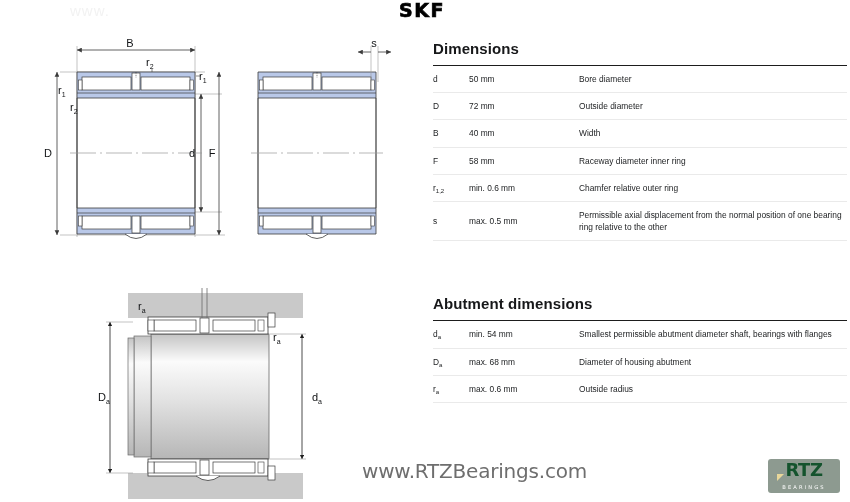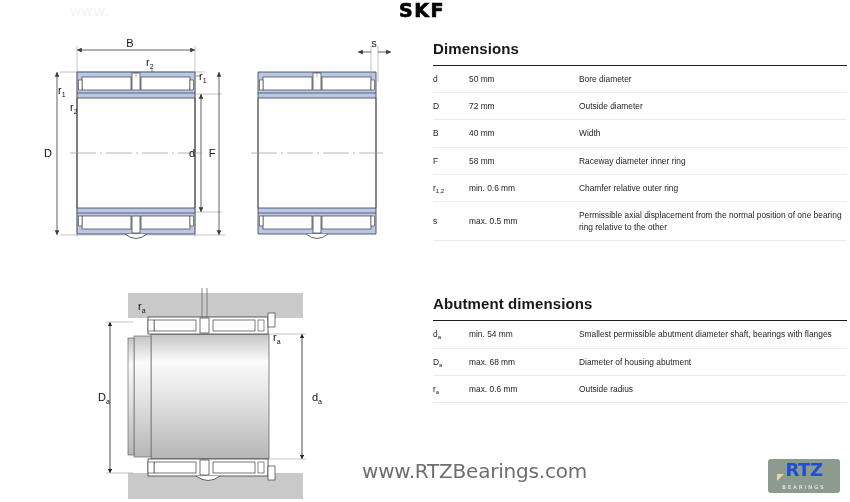--- a/index.html
+++ b/index.html
@@ -107,21 +107,21 @@
     border-radius: 3px;
   }
   .rtz-text {
     position: absolute;
     left: 0; right: 0;
     top: 1px;
     text-align: center;
     font-family: "DejaVu Sans", sans-serif;
     font-weight: bold;
     font-size: 18px;
-    color: #1d4ed8;
+    color: #14532d;
     letter-spacing: -0.5px;
     line-height: 20px;
   }
   .rtz-sub {
     position: absolute;
     left: 0; right: 0;
     bottom: 3px;
     text-align: center;
     font-family: "DejaVu Sans", sans-serif;
     font-size: 5.2px;

